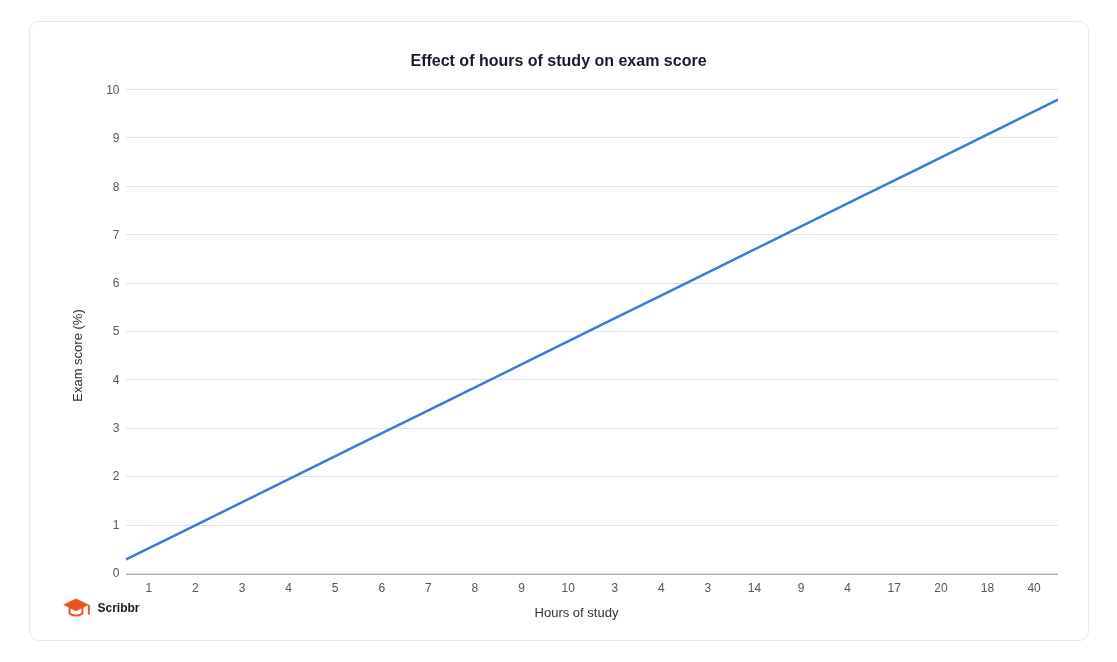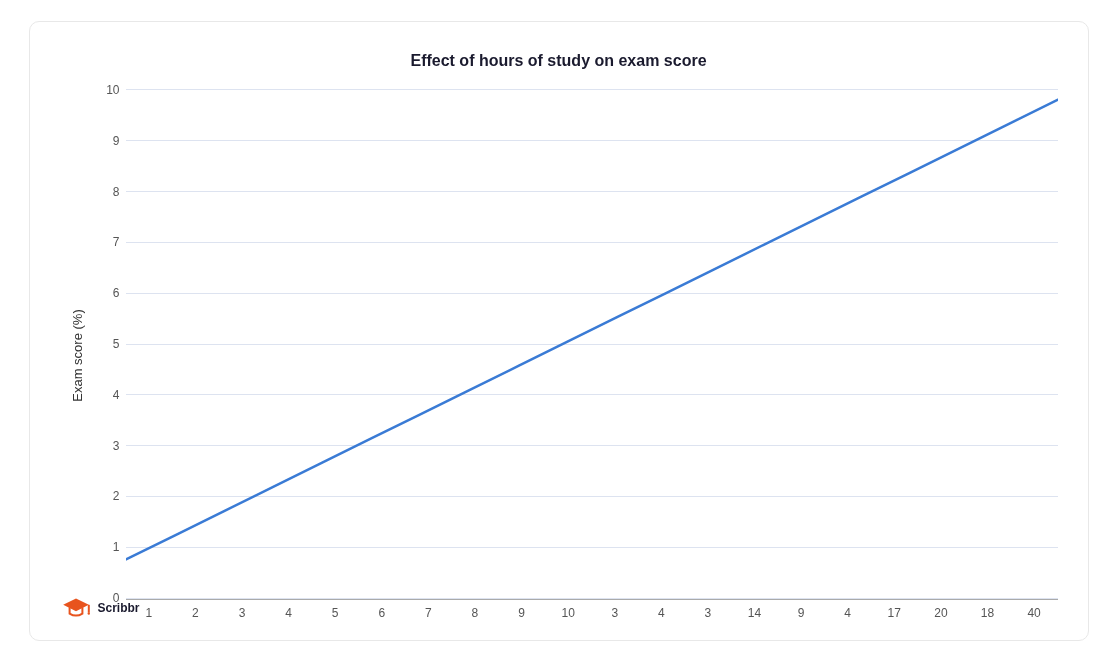--- a/index.html
+++ b/index.html
@@ -184,20 +184,21 @@
           <div class="x-tick">4</div>
           <div class="x-tick">3</div>
           <div class="x-tick">14</div>
           <div class="x-tick">9</div>
           <div class="x-tick">4</div>
           <div class="x-tick">17</div>
           <div class="x-tick">20</div>
           <div class="x-tick">18</div>
           <div class="x-tick">40</div>
         </div>
+      <div class="x-axis-label">Hours of study</div>
     </div>
   </div>
 
   <div class="logo-area">
     <svg width="32" height="32" viewBox="0 0 40 40">
 
       <polygon points="20,8 36,16 20,24 4,16" fill="#e8541e"></polygon>
       <path d="M12,19 L12,27 Q20,32 28,27 L28,19" fill="none" stroke="#e8541e" stroke-width="2.5"></path>
       <line x1="36" y1="16" x2="36" y2="26" stroke="#e8541e" stroke-width="2.5"></line>
       <circle cx="36" cy="27" r="1.5" fill="#e8541e"></circle>

